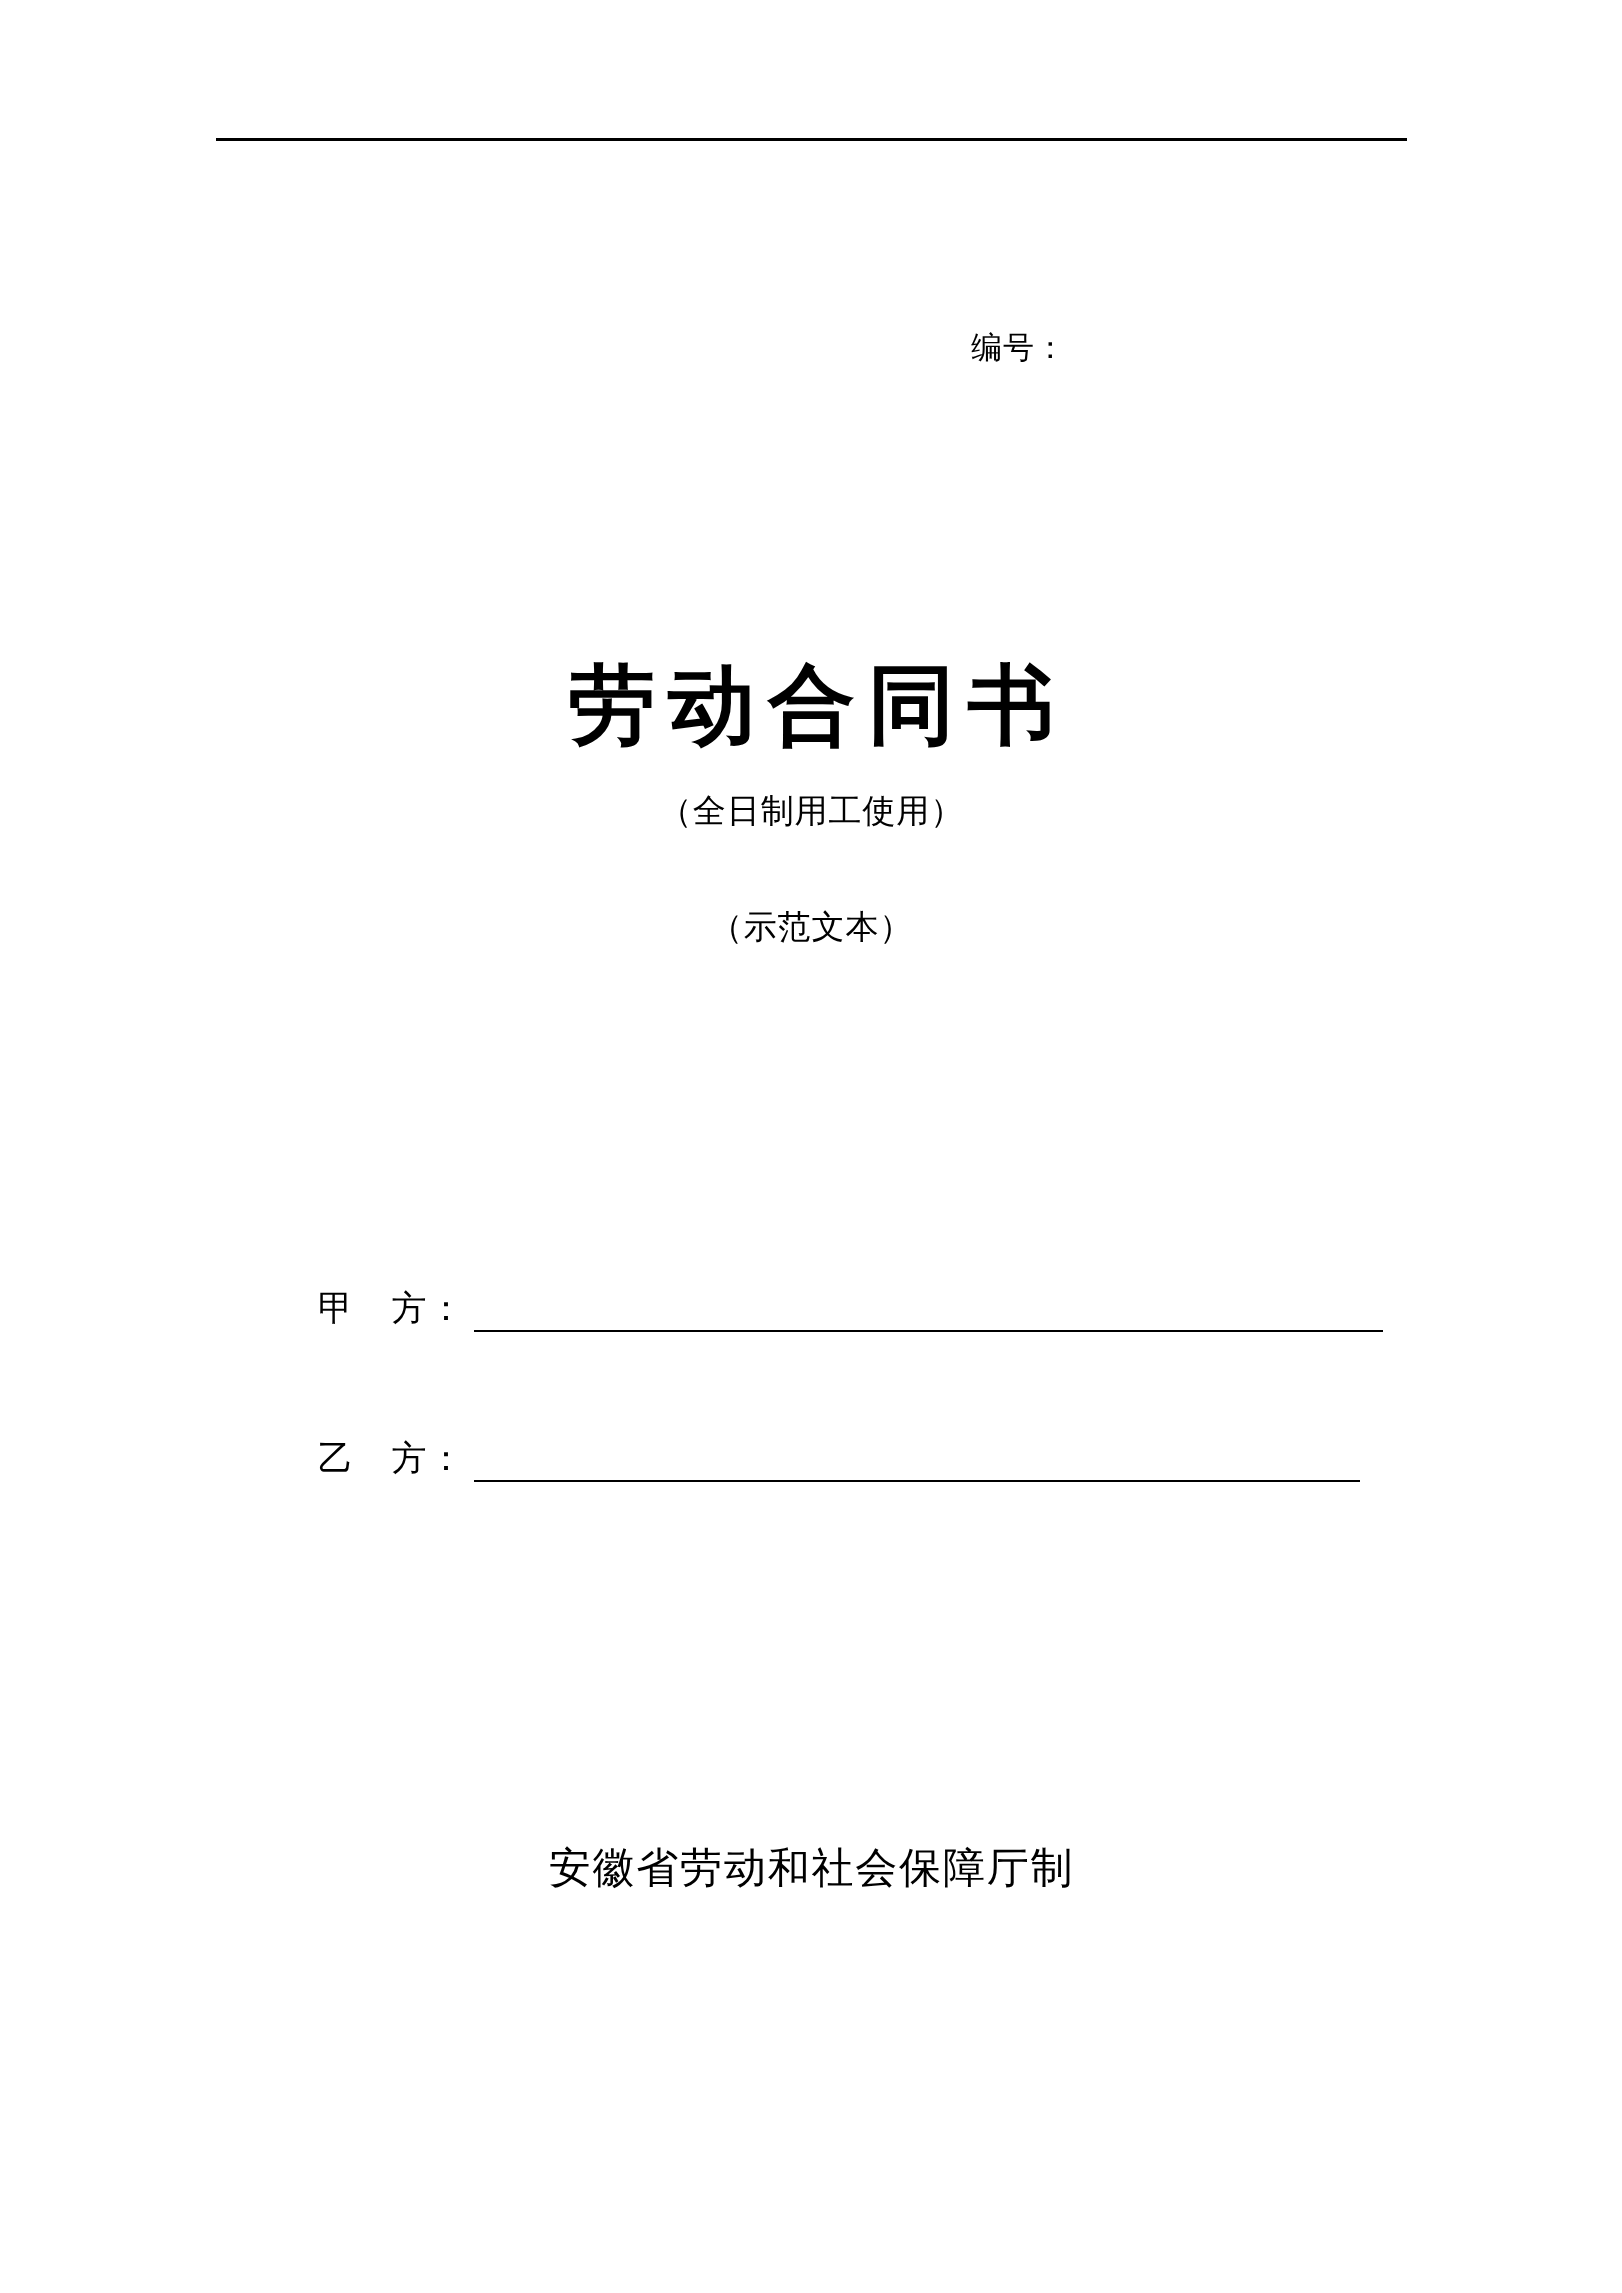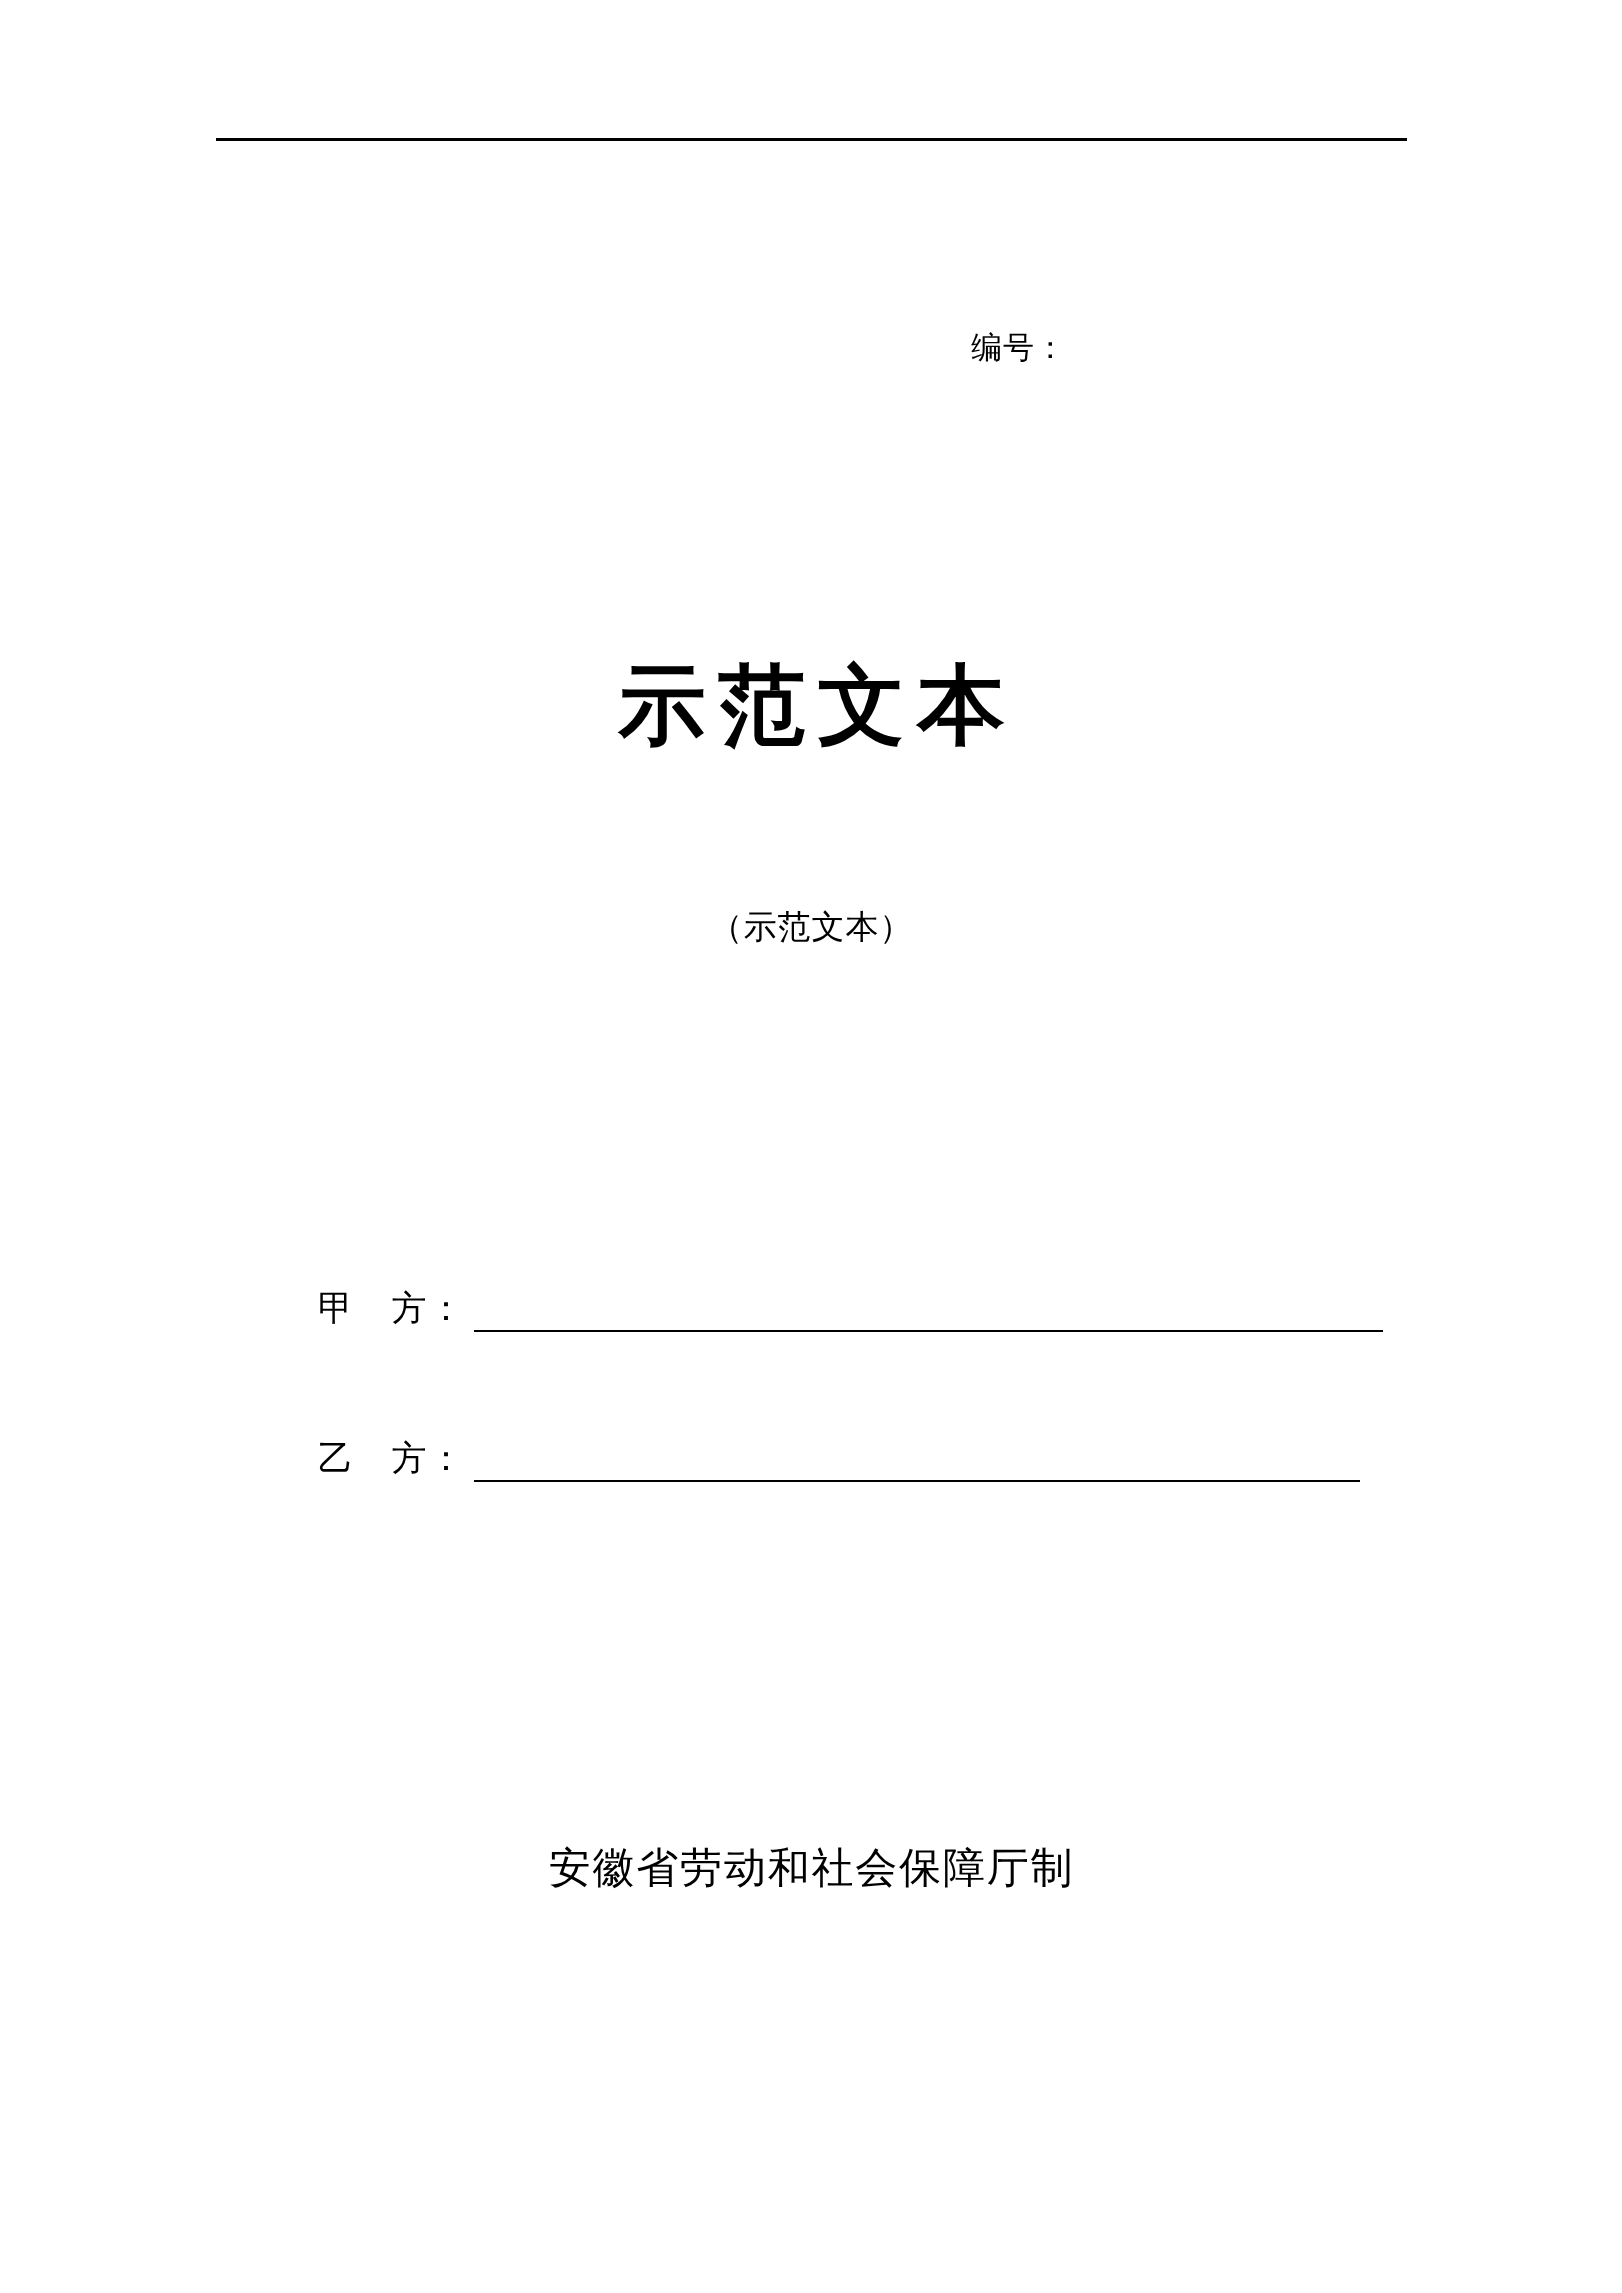--- a/index.html
+++ b/index.html
@@ -109,22 +109,23 @@
 </style>
 </head>
 <body>
 
 <div class="page">
 
   <div class="header-rule"></div>
 
   <div class="serial-row">编号：</div>
 
-  <div class="doc-title">示范文本</div>
+  <div class="doc-title">劳动合同书</div>
 
+  <div class="doc-subtitle-1">（全日制用工使用）</div>
 
   <div class="doc-subtitle-2">（示范文本）</div>
 
   <div class="party-row b">
     <span class="party-label">乙　方：</span>
     <span class="party-blank"></span>
   </div>
 
   <div class="party-row a">
     <span class="party-label">甲　方：</span>

